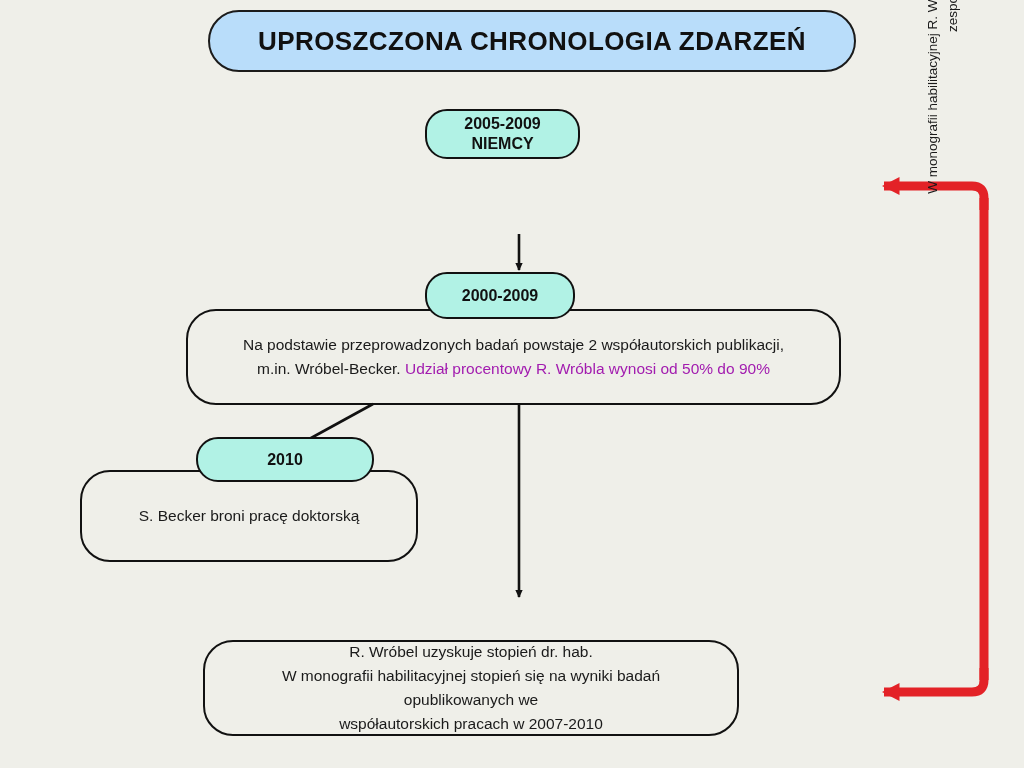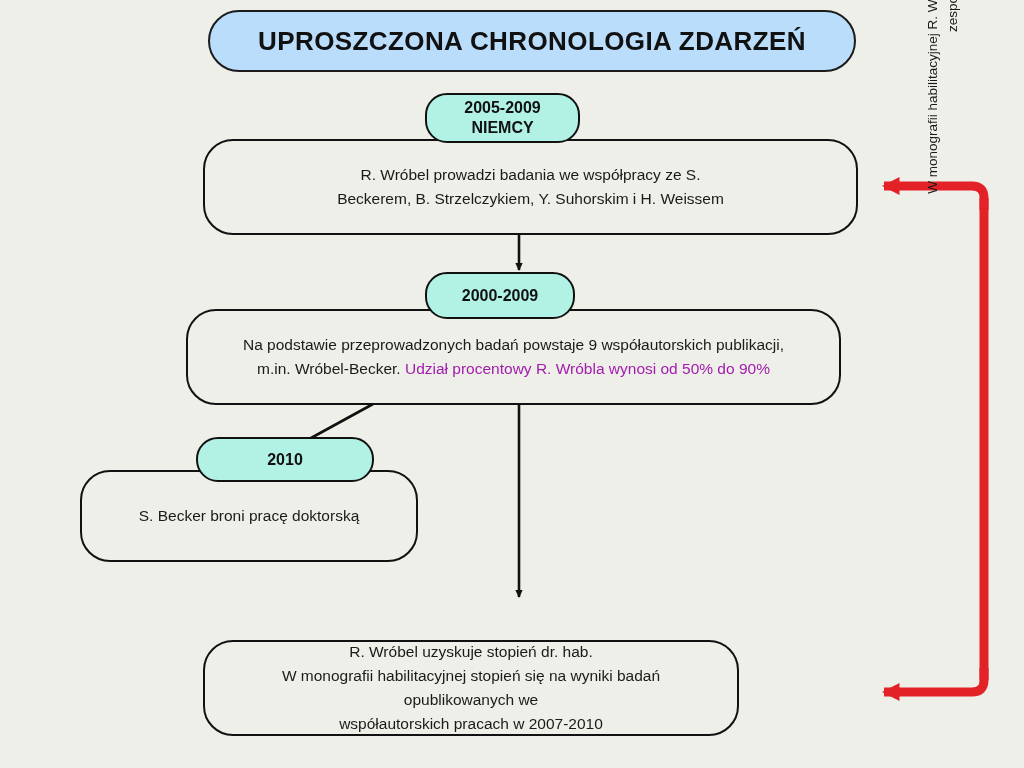--- a/index.html
+++ b/index.html
@@ -141,34 +141,28 @@
 
     <path d="M984,198 L984,680" stroke="#e32227" stroke-width="9" fill="none" stroke-linecap="butt"></path>
     <path d="M984,210 L984,198 Q984,186 972,186 L884,186" stroke="#e32227" stroke-width="9" fill="none" marker-end="url(#arrow-red)"></path>
     <path d="M984,668 L984,680 Q984,692 972,692 L884,692" stroke="#e32227" stroke-width="9" fill="none" marker-end="url(#arrow-red)"></path>
   </svg>
 
   <div class="title-banner">
     <span class="title-text">UPROSZCZONA CHRONOLOGIA ZDARZEŃ</span>
   </div>
 
-  <div class="content-box" style="left:203px; top:139px; width:655px; height:96px;">
-    <div class="box-text">
-      <span>R. Wróbel prowadzi badania we współpracy ze S.</span><br>
-      <span>Beckerem, B. Strzelczykiem, Y. Suhorskim i H. Weissem</span>
-    </div>
-  </div>
-  <div class="year-pill" style="left:425px; top:93px; width:155px; height:50px;">
+  <div class="year-pill" style="left:425px; top:109px; width:155px; height:50px;">
     <span class="pill-line">2005-2009</span>
     <span class="pill-line">NIEMCY</span>
   </div>
 
   <div class="content-box" style="left:186px; top:309px; width:655px; height:96px;">
     <div class="box-text">
-      <span>Na podstawie przeprowadzonych badań powstaje 9 współautorskich publikacji,</span><br>
+      <span>Na podstawie przeprowadzonych badań powstaje 2 współautorskich publikacji,</span><br>
       <span>m.in. Wróbel-Becker.</span>
       <span class="accent-red">Udział procentowy R. Wróbla wynosi od 50% do 90%</span>
     </div>
   </div>
   <div class="year-pill" style="left:425px; top:272px; width:150px; height:47px;">
     <span class="pill-line">2000-2009</span>
   </div>
 
   <div class="content-box" style="left:80px; top:470px; width:338px; height:92px;">
     <div class="box-text">

